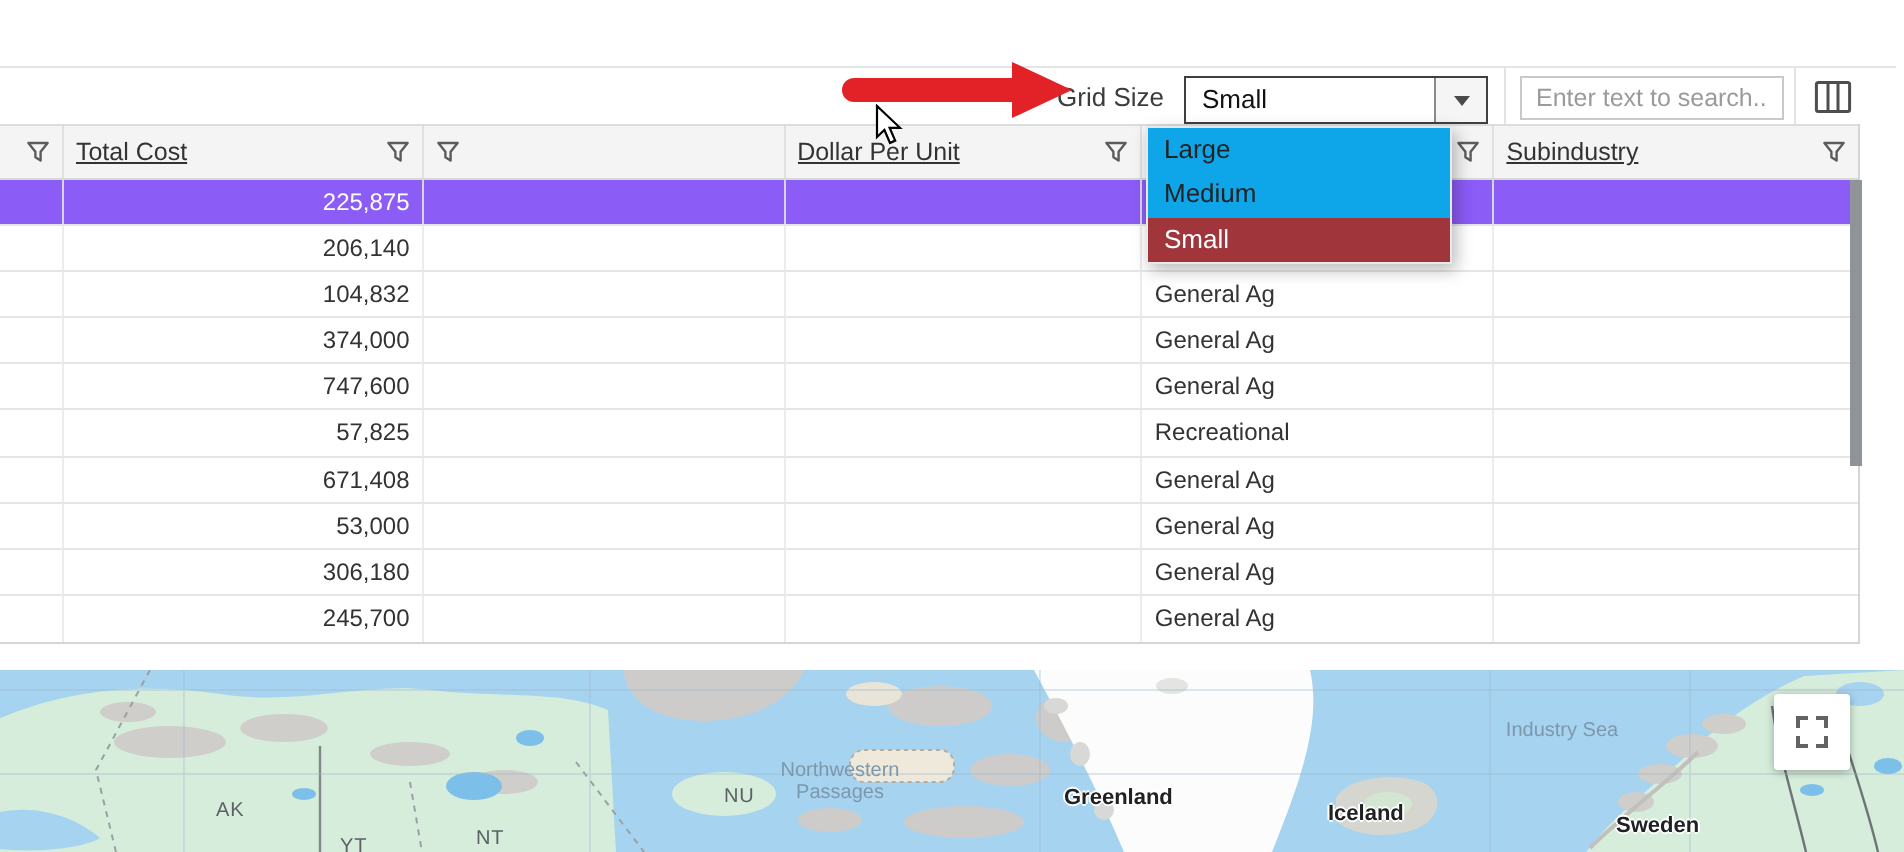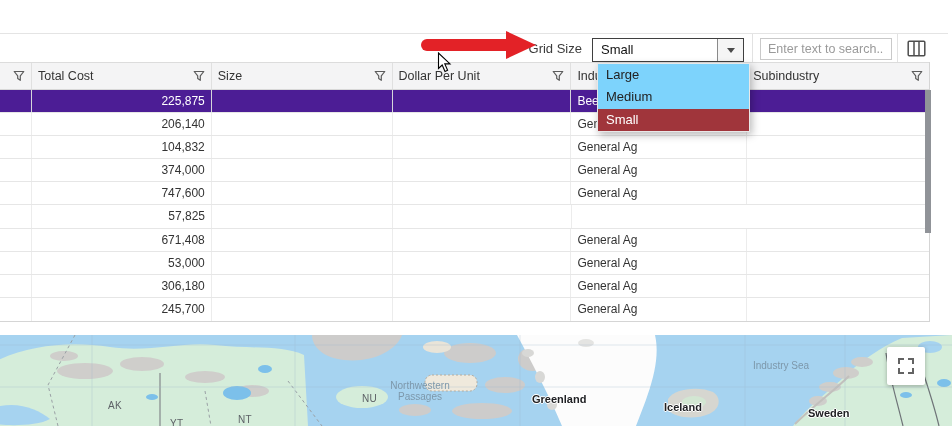--- a/index.html
+++ b/index.html
@@ -28,36 +28,36 @@
   .colchooser { position:absolute; left:906px; top:5px; width:21px; height:19px;
                 display:flex; align-items:center; justify-content:center; }
 
   
   .grid { position:absolute; left:0; top:62px; width:930px; border-right:1px solid #d5d5d5; }
   .grid-header { display:flex; height:28px; background:#f4f4f5;
                  border-top:1px solid #dcdcdc; border-bottom:1px solid #d8d8d8; }
   .hcell { display:flex; align-items:center; gap:4px; padding:0 6px; font-size:12.5px;
            color:#333; border-right:1px solid #e0e0e0; overflow:hidden; white-space:nowrap; }
   .hcell:last-child { border-right:none; }
-  .hcell .hlabel { flex:1; overflow:hidden; }
+  .hcell .hlabel { flex:1; overflow:hidden;text-decoration:underline; }
   .hcell.iconly { justify-content:flex-end; }
   .w0{width:32px;} .w1{width:180px;} .w2{width:181px;} .w3{width:179px;} .w4{width:176px;} .w5{width:182px;gap:19px;}
   .grid-body { border-bottom:1px solid #d5d5d5; }
   .row { display:flex; height:23.1px; background:#fff; border-bottom:1px solid #e6e6e6; }
   .row:last-child { border-bottom:none; }
   .cell { font-size:12px; line-height:22px; padding:0 6px; border-right:1px solid #ececec;
           overflow:hidden; white-space:nowrap; color:#333; }
   .cell:last-child { border-right:none; }
   .cell.num { text-align:right; }
-  .row.selected { background:#4c1d95; }
+  .row.selected { background:#8b5cf6; }
   .row.selected .cell { color:#fff; border-right-color:#d5d5da; }
   .vscroll-thumb { position:absolute; left:925px; top:90px; width:6px; height:143px; background:#909398; }
 
   
-  .dd-panel { position:absolute; left:597px; top:63px; width:153px; background:#7dd3fc; z-index:50;
+  .dd-panel { position:absolute; left:573px; top:63px; width:153px; background:#0ea5e9; z-index:50;
               border:1px solid #e8e8e8; box-shadow:2px 3px 8px rgba(0,0,0,.28); }
   .dd-item { height:22.4px; line-height:22.4px; padding-left:8px; font-size:13px; color:#222;
              overflow:hidden; white-space:nowrap; }
   .dd-item.selected { background:#a0353b; color:#fff; }
 
   
   .map { position:absolute; left:0; top:335px; width:952px; height:91px; overflow:hidden; }
   .map svg { display:block; }
   .map-label { position:absolute; white-space:nowrap; pointer-events:none; }
   .map-label.admin { font-size:10px; color:#5d6166; letter-spacing:.4px; }
@@ -104,21 +104,20 @@
           <path d="M1.2 1.5h9.6L7.3 5.9v4.4L4.7 8.6V5.9Z" fill="none" stroke="#5c5c5c" stroke-width="1.2" stroke-linejoin="round"></path>
         </svg>
       </div>
       <div class="hcell w1">
         <span class="hlabel">Total Cost</span>
         <svg width="12" height="12" viewBox="0 0 12 12">
           <path d="M1.2 1.5h9.6L7.3 5.9v4.4L4.7 8.6V5.9Z" fill="none" stroke="#5c5c5c" stroke-width="1.2" stroke-linejoin="round"></path>
         </svg>
       </div>
       <div class="hcell w2">
-        <span class="hlabel">Size</span>
         <svg width="12" height="12" viewBox="0 0 12 12">
           <path d="M1.2 1.5h9.6L7.3 5.9v4.4L4.7 8.6V5.9Z" fill="none" stroke="#5c5c5c" stroke-width="1.2" stroke-linejoin="round"></path>
         </svg>
       </div>
       <div class="hcell w3">
         <span class="hlabel">Dollar Per Unit</span>
         <svg width="12" height="12" viewBox="0 0 12 12">
           <path d="M1.2 1.5h9.6L7.3 5.9v4.4L4.7 8.6V5.9Z" fill="none" stroke="#5c5c5c" stroke-width="1.2" stroke-linejoin="round"></path>
         </svg>
       </div>
@@ -181,20 +180,21 @@
           <div class="cell w3"></div>
           <div class="cell w4">General Ag</div>
           <div class="cell w5"></div>
         </div>
 
         <div class="row">
           <div class="cell w0"></div>
           <div class="cell w1 num">57,825</div>
           <div class="cell w2"></div>
           <div class="cell w3"></div>
+          <div class="cell w4">Recreational</div>
           <div class="cell w5"></div>
         </div>
 
         <div class="row">
           <div class="cell w0"></div>
           <div class="cell w1 num">671,408</div>
           <div class="cell w2"></div>
           <div class="cell w3"></div>
           <div class="cell w4">General Ag</div>
           <div class="cell w5"></div>

